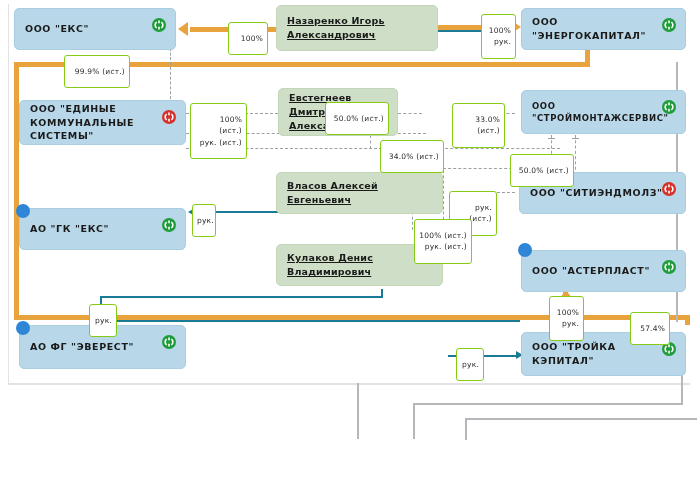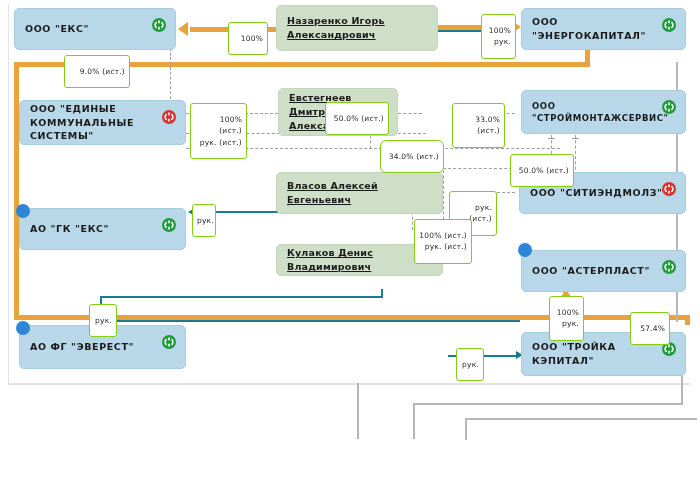--- a/index.html
+++ b/index.html
@@ -263,21 +263,21 @@
       <svg viewBox="0 0 14 14">
           <circle cx="7" cy="7" r="7" fill="#1e9c3a"></circle>
           <path d="M7 2.6 L7 5.2 M7 8.8 L7 11.4" stroke="#fff" stroke-width="1.6"></path>
           <path d="M4.6 4.2 A3.4 3.4 0 0 0 4.6 9.8" stroke="#fff" stroke-width="1.6" fill="none"></path>
           <path d="M9.4 4.2 A3.4 3.4 0 0 1 9.4 9.8" stroke="#fff" stroke-width="1.6" fill="none"></path>
         </svg>
     </span>
   </div>
   <div class="dot" style="left:17px;top:205px;"></div>
 
-  <div class="node person" style="left:276px;top:244px;width:167px;height:32px;">
+  <div class="node person" style="left:276px;top:244px;width:167px;height:42px;">
     <span class="label">Кулаков Денис Владимирович</span>
   </div>
 
   <div class="node company" style="left:521px;top:250px;width:165px;height:42px;">
     <span class="label">ООО  "АСТЕРПЛАСТ"</span>
     <span class="statusicon">
       <svg viewBox="0 0 14 14">
           <circle cx="7" cy="7" r="7" fill="#1e9c3a"></circle>
           <path d="M7 2.6 L7 5.2 M7 8.8 L7 11.4" stroke="#fff" stroke-width="1.6"></path>
           <path d="M4.6 4.2 A3.4 3.4 0 0 0 4.6 9.8" stroke="#fff" stroke-width="1.6" fill="none"></path>
@@ -310,26 +310,26 @@
           <path d="M4.6 4.2 A3.4 3.4 0 0 0 4.6 9.8" stroke="#fff" stroke-width="1.6" fill="none"></path>
           <path d="M9.4 4.2 A3.4 3.4 0 0 1 9.4 9.8" stroke="#fff" stroke-width="1.6" fill="none"></path>
         </svg>
     </span>
   </div>
 
 
   <div class="chip" style="left:228px;top:22px;width:40px;">100%</div>
   <div class="chip" style="left:481px;top:14px;width:35px;">100%
 рук.</div>
-  <div class="chip" style="left:64px;top:55px;width:66px;">9.0% (ист.)</div>
+  <div class="chip" style="left:64px;top:55px;width:66px;">99.9% (ист.)</div>
   <div class="chip" style="left:190px;top:103px;width:57px;">100% (ист.)
 рук. (ист.)</div>
   <div class="chip" style="left:325px;top:102px;width:64px;">50.0% (ист.)</div>
   <div class="chip" style="left:452px;top:103px;width:53px;">33.0% (ист.)</div>
-  <div class="chip" style="left:380px;top:140px;width:64px;border-radius:6px;">34.0% (ист.)</div>
+  <div class="chip" style="left:380px;top:140px;width:64px;">34.0% (ист.)</div>
   <div class="chip" style="left:510px;top:154px;width:64px;">50.0% (ист.)</div>
   <div class="chip" style="left:192px;top:204px;width:24px;">рук.</div>
   <div class="chip" style="left:449px;top:191px;width:48px;">рук. (ист.)</div>
   <div class="chip" style="left:414px;top:219px;width:58px;">100% (ист.)
 рук. (ист.)</div>
   <div class="chip" style="left:89px;top:304px;width:28px;">рук.</div>
   <div class="chip" style="left:549px;top:296px;width:35px;">100%
 рук.</div>
   <div class="chip" style="left:630px;top:312px;width:40px;">57.4%</div>
   <div class="chip" style="left:456px;top:348px;width:28px;">рук.</div>

